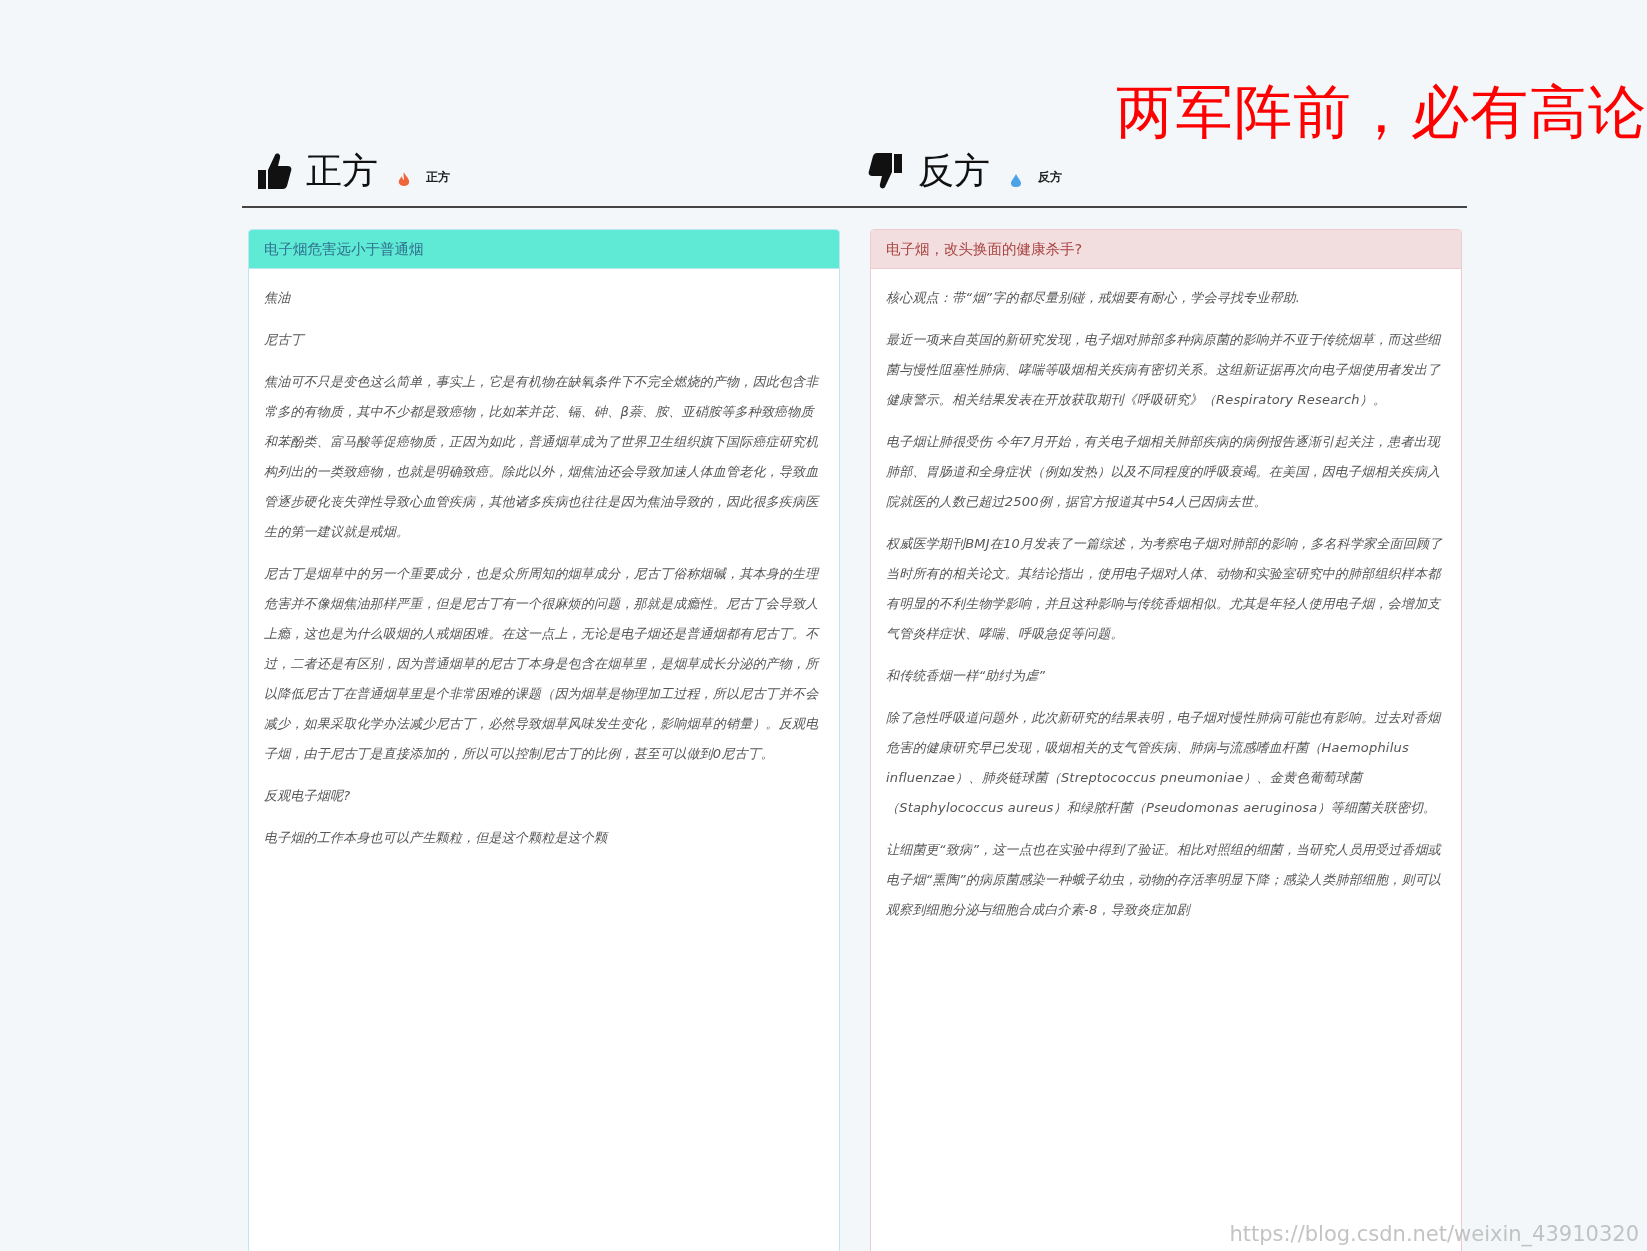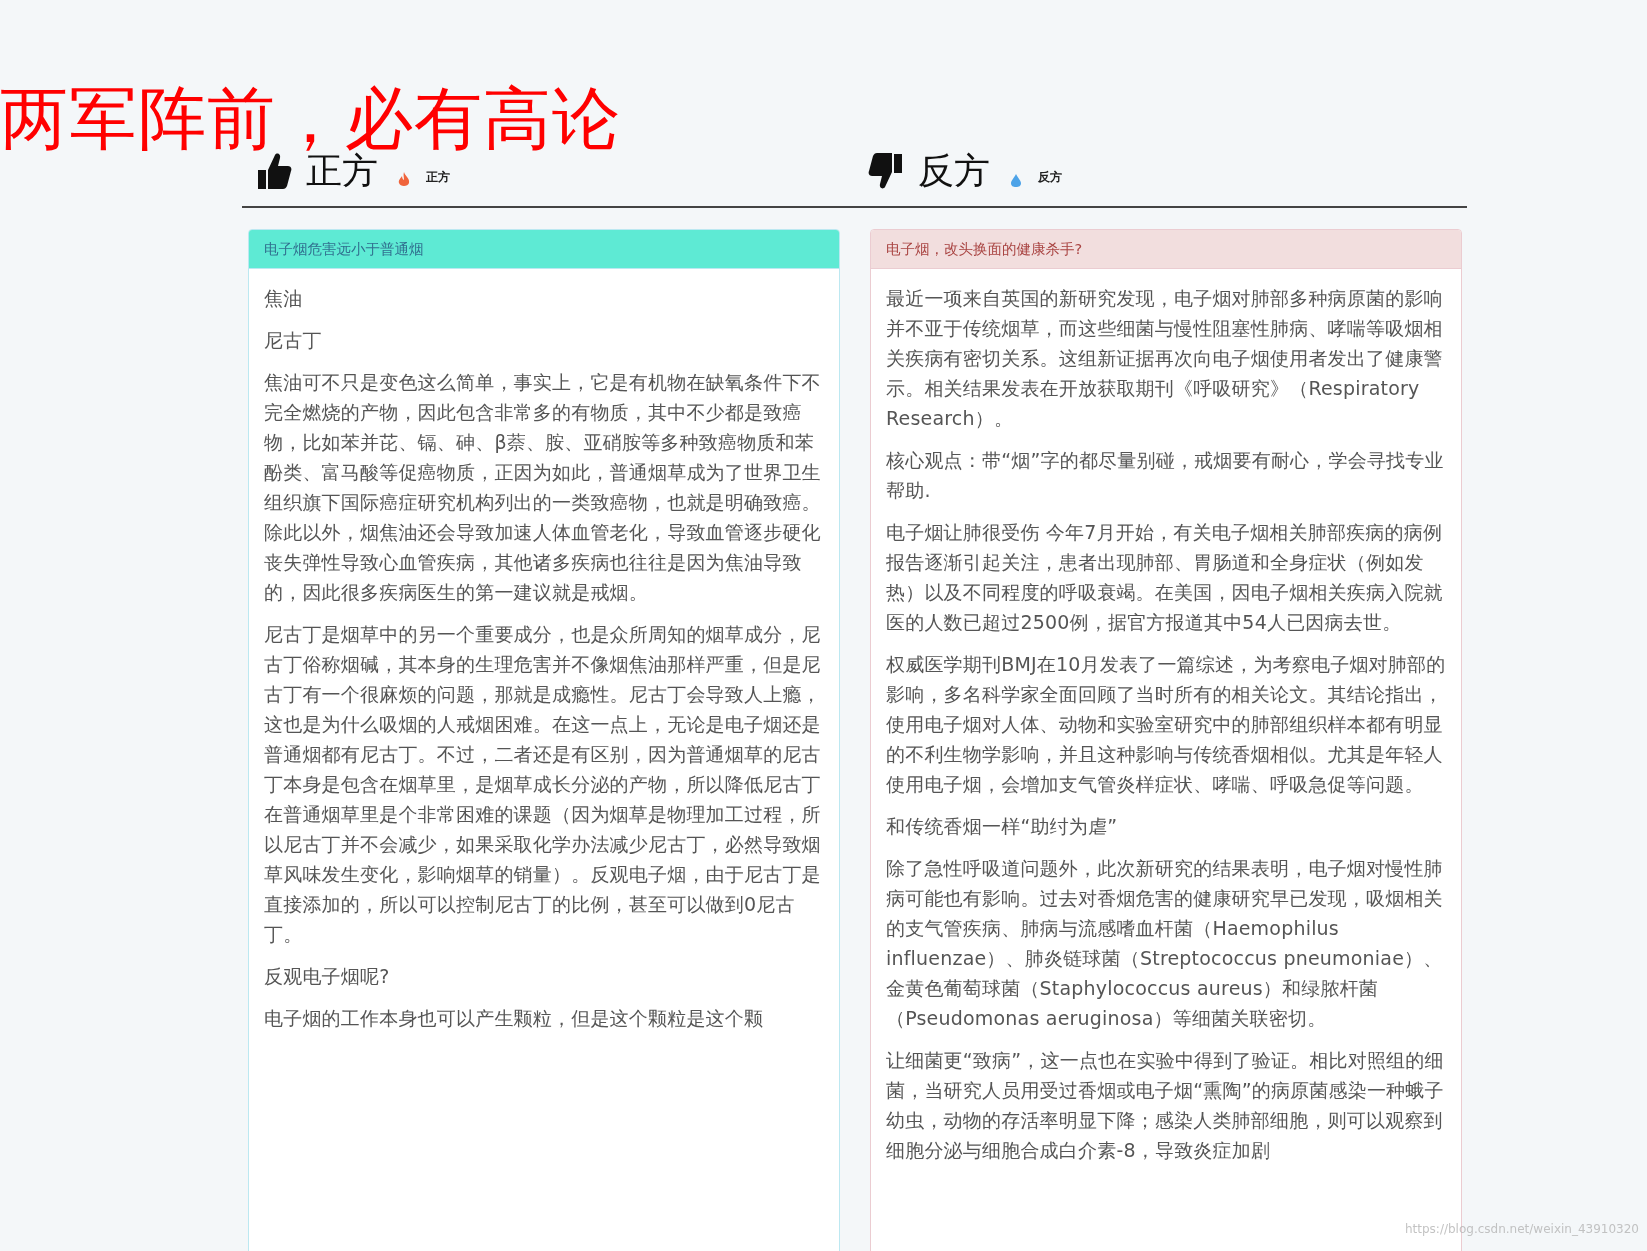--- a/index.html
+++ b/index.html
@@ -5,22 +5,22 @@
     html, body { margin:0; padding:0; }
     body {
       width:1647px; height:1251px; overflow:hidden;
       background:#f4f7f9;
       font-family:"DejaVu Sans","Liberation Sans",sans-serif;
       color:#333;
       position:relative;
     }
     .page-title {
       position:absolute; left:0; right:0; top:28px;
-      text-align:left; color:#ff0000;
-      font-size:68px; line-height:90px; font-weight:normal; letter-spacing:1px;
+      text-align:right; color:#ff0000;
+      font-size:58px; line-height:90px; font-weight:normal; letter-spacing:1px;
     }
     .side-head {
       position:absolute; top:136px; height:60px;
       display:flex; align-items:flex-end;gap:10px;
     }
     .side-head.pro { left:256px; }
     .side-head.con { left:868px;text-align:right; }
     .side-head .hand { width:36px; height:38px; margin-right:4px; margin-bottom:6px; }
     .side-head .big { font-size:36px; color:#111; line-height:50px; }
     .side-head .tagicon { width:12px; height:16px; margin-left:10px; margin-bottom:8px; }
@@ -35,25 +35,26 @@
     .panel.pro { left:248px; border-color:#bce8f1; }
     .panel.con { left:870px; border-color:#ebccd1; }
     .panel-heading {
       height:38px; line-height:38px; padding:0 15px; font-size:14.5px;
       border-bottom:1px solid;
     }
     .panel.pro .panel-heading { background:#5eead4; color:#31708f; border-color:#bce8f1; }
     .panel.con .panel-heading { background:#f2dede; color:#a94442; border-color:#ebccd1; }
     .panel-body { padding:14px 15px 0 15px; }
     .panel-body p {
-      margin:0 0 12px 0; font-size:19px; line-height:30px; color:#555;
+      margin:0 0 12px 0; font-size:13px; line-height:30px; color:#555;
       letter-spacing:0.2px;
+      font-style:italic;
     }
     .watermark {
-      position:absolute; right:8px; top:1222px; font-size:12px; color:rgba(180,180,180,0.8);margin-left:40px;
+      position:absolute; right:8px; top:1222px; font-size:21px; color:rgba(180,180,180,0.8);margin-left:40px;
     }
   </style>
 </head>
 <body>
 
 <h1 class="page-title">两军阵前，必有高论</h1>
 
 <div class="side-head pro">
   <svg class="hand" viewBox="0 0 36 38">
     <path d="M2 18 h8 v19 h-8 z" fill="#111"></path>
@@ -88,22 +89,22 @@
     <p>焦油可不只是变色这么简单，事实上，它是有机物在缺氧条件下不完全燃烧的产物，因此包含非常多的有物质，其中不少都是致癌物，比如苯并芘、镉、砷、β萘、胺、亚硝胺等多种致癌物质和苯酚类、富马酸等促癌物质，正因为如此，普通烟草成为了世界卫生组织旗下国际癌症研究机构列出的一类致癌物，也就是明确致癌。除此以外，烟焦油还会导致加速人体血管老化，导致血管逐步硬化丧失弹性导致心血管疾病，其他诸多疾病也往往是因为焦油导致的，因此很多疾病医生的第一建议就是戒烟。</p>
     <p>尼古丁是烟草中的另一个重要成分，也是众所周知的烟草成分，尼古丁俗称烟碱，其本身的生理危害并不像烟焦油那样严重，但是尼古丁有一个很麻烦的问题，那就是成瘾性。尼古丁会导致人上瘾，这也是为什么吸烟的人戒烟困难。在这一点上，无论是电子烟还是普通烟都有尼古丁。不过，二者还是有区别，因为普通烟草的尼古丁本身是包含在烟草里，是烟草成长分泌的产物，所以降低尼古丁在普通烟草里是个非常困难的课题（因为烟草是物理加工过程，所以尼古丁并不会减少，如果采取化学办法减少尼古丁，必然导致烟草风味发生变化，影响烟草的销量）。反观电子烟，由于尼古丁是直接添加的，所以可以控制尼古丁的比例，甚至可以做到0尼古丁。</p>
     <p>反观电子烟呢?</p>
     <p>电子烟的工作本身也可以产生颗粒，但是这个颗粒是这个颗</p>
   </div>
 </div>
 
 <div class="panel con">
   <div class="panel-heading">电子烟，改头换面的健康杀手?</div>
   <div class="panel-body">
+    <p>核心观点：带“烟”字的都尽量别碰，戒烟要有耐心，学会寻找专业帮助.</p>
     <p>最近一项来自英国的新研究发现，电子烟对肺部多种病原菌的影响并不亚于传统烟草，而这些细菌与慢性阻塞性肺病、哮喘等吸烟相关疾病有密切关系。这组新证据再次向电子烟使用者发出了健康警示。相关结果发表在开放获取期刊《呼吸研究》（Respiratory Research）。</p>
-    <p>核心观点：带“烟”字的都尽量别碰，戒烟要有耐心，学会寻找专业帮助.</p>
     <p>电子烟让肺很受伤 今年7月开始，有关电子烟相关肺部疾病的病例报告逐渐引起关注，患者出现肺部、胃肠道和全身症状（例如发热）以及不同程度的呼吸衰竭。在美国，因电子烟相关疾病入院就医的人数已超过2500例，据官方报道其中54人已因病去世。</p>
     <p>权威医学期刊BMJ在10月发表了一篇综述，为考察电子烟对肺部的影响，多名科学家全面回顾了当时所有的相关论文。其结论指出，使用电子烟对人体、动物和实验室研究中的肺部组织样本都有明显的不利生物学影响，并且这种影响与传统香烟相似。尤其是年轻人使用电子烟，会增加支气管炎样症状、哮喘、呼吸急促等问题。</p>
     <p>和传统香烟一样“助纣为虐”</p>
     <p>除了急性呼吸道问题外，此次新研究的结果表明，电子烟对慢性肺病可能也有影响。过去对香烟危害的健康研究早已发现，吸烟相关的支气管疾病、肺病与流感嗜血杆菌（Haemophilus influenzae）、肺炎链球菌（Streptococcus pneumoniae）、金黄色葡萄球菌（Staphylococcus aureus）和绿脓杆菌（Pseudomonas aeruginosa）等细菌关联密切。</p>
     <p>让细菌更“致病”，这一点也在实验中得到了验证。相比对照组的细菌，当研究人员用受过香烟或电子烟“熏陶”的病原菌感染一种蛾子幼虫，动物的存活率明显下降；感染人类肺部细胞，则可以观察到细胞分泌与细胞合成白介素-8，导致炎症加剧</p>
   </div>
 </div>
 
 <div class="watermark">https://blog.csdn.net/weixin_43910320</div>
 

